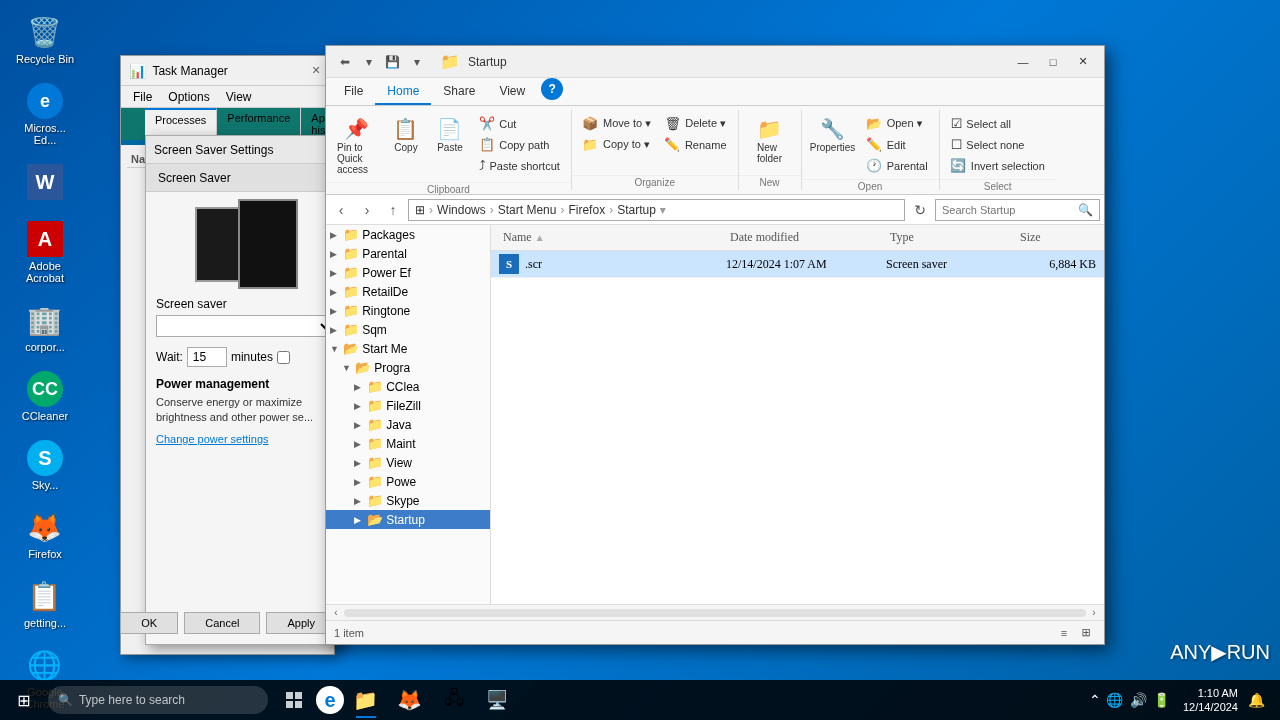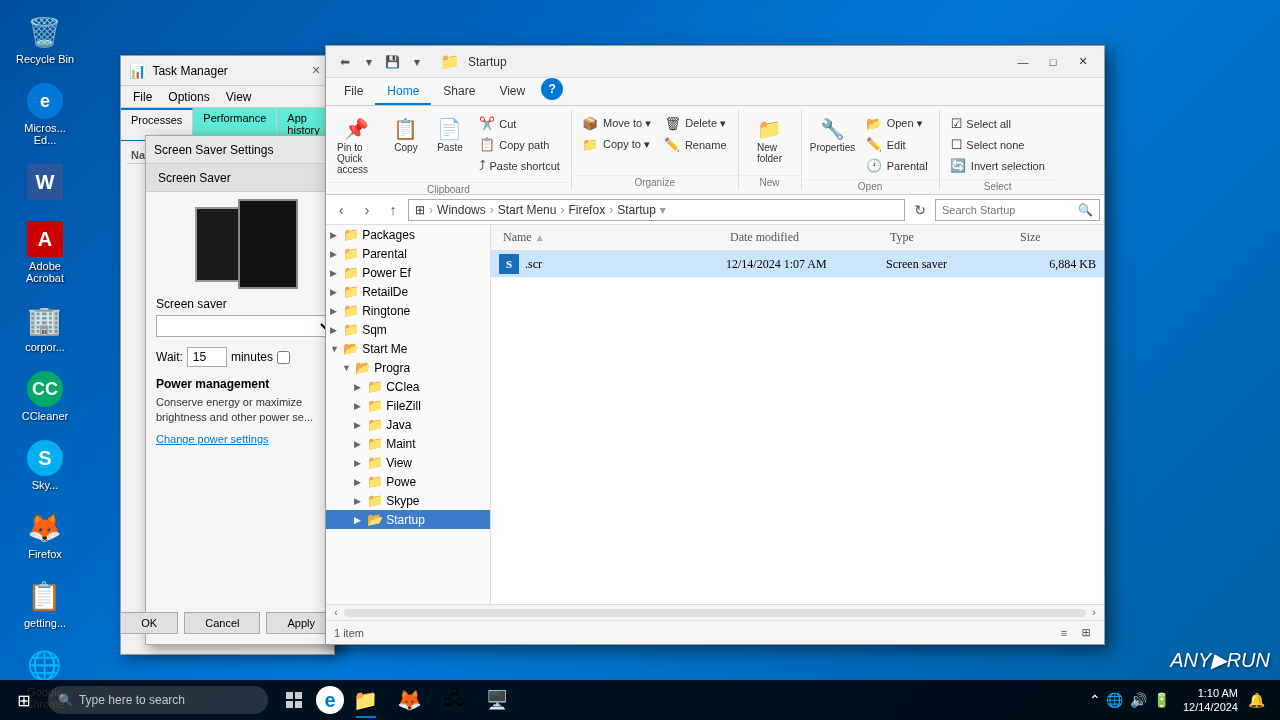--- a/index.html
+++ b/index.html
@@ -193,22 +193,23 @@
       padding: 0 4px;
       border-bottom: 1px solid #ccc;
     }
     .tm-menu-item {
       padding: 2px 8px;
       font-size: 12px;
       cursor: pointer;
     }
     .tm-tabs {
       display: flex;
-      border-bottom: 1px solid #0369a1;
-      background: #5eead4;
+      border-bottom: 5px solid #0369a1;
+      background: #0f766e;
+      padding-left: 24px;
     }
     .tm-tab {
       padding: 4px 10px;
       font-size: 11px;
       cursor: pointer;
       border-right: 1px solid #ccc;
     }
     .tm-tab.active {
       background: #f0f0f0;
       border-top: 2px solid #0078d7;
@@ -631,26 +632,25 @@
     .scroll-track {
       flex: 1;
       height: 8px;
       background: #e0e0e0;
       border-radius: 4px;
     }
 
     
     .anyrun-watermark {
       position: absolute;
-      bottom: 48px;
+      bottom: 56px;
       right: 10px;
       display: flex;
       gap: 8px;
       z-index: 5;
-      font-style: italic;
     }
     .anyrun-text {
       color: white;
       font-size: 20px;
       font-weight: 300;
       text-shadow: 1px 1px 3px rgba(0,0,0,0.5);
     }
     .ribbon-section-wrap {
       display: flex;
       flex-direction: column;

